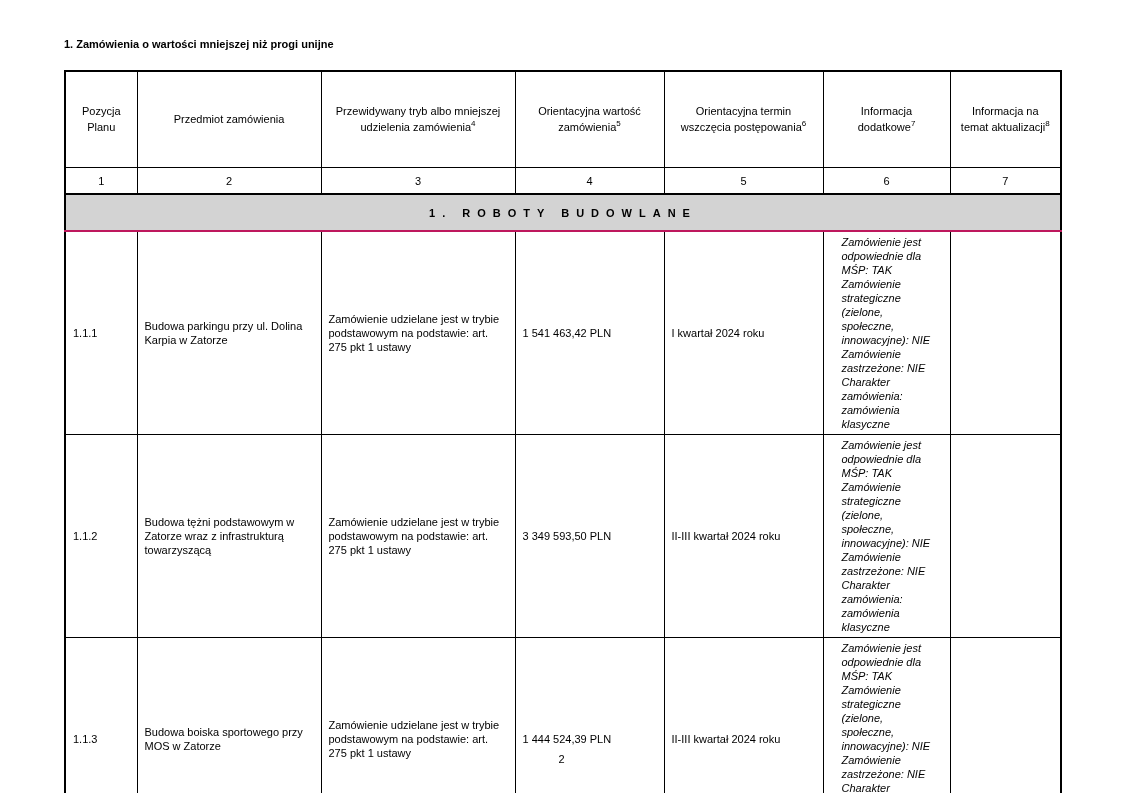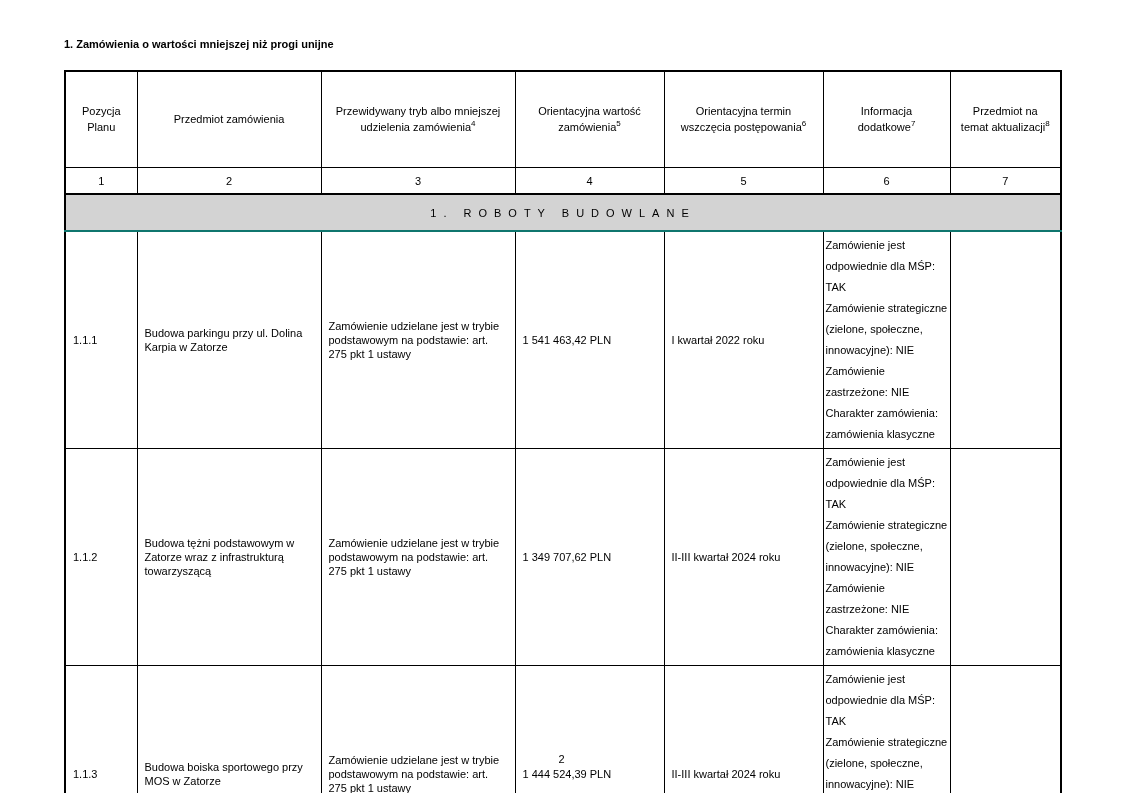--- a/index.html
+++ b/index.html
@@ -58,35 +58,36 @@
     height: 25px;
     text-align: center;
     vertical-align: middle;
     padding: 0;
   }
   tr.section td {
     height: 33px;
     text-align: center;
     vertical-align: middle;
     background: #d3d3d3;
-    font-weight: normal;
+    font-weight: bold;
     letter-spacing: 7px;
     border-top: 2px solid #000000;
-    border-bottom: 2px solid #0f766e;
+    border-bottom: 2px solid #be185d;
   }
   tr.data td {
     vertical-align: middle;
     padding: 3px 7px;
     line-height: 1.3;
   }
   tr.data td.info {
     vertical-align: top;
-    padding: 3px 2px;
-    line-height: 21px;
+    padding: 3px 18px;
+    line-height: 14px;
     white-space: pre-line;
+    font-style: italic;
   }
   tr.data.r1 td { height: 141px; }
   tr.data.r2 td { height: 144px; }
   tr.data.r3 td { height: 146px; }
   .page-num {
     position: absolute;
     left: 0;
     right: 0;
     top: 753px;
     text-align: center;
@@ -112,21 +113,21 @@
     </colgroup>
 
     <tbody>
         <tr class="head">
       <th><span>Pozycja Planu</span><sup></sup></th>
       <th><span>Przedmiot zamówienia</span><sup></sup></th>
       <th><span>Przewidywany tryb albo mniejszej udzielenia zamówienia</span><sup>4</sup></th>
       <th><span>Orientacyjna wartość zamówienia</span><sup>5</sup></th>
       <th><span>Orientacyjna termin wszczęcia postępowania</span><sup>6</sup></th>
       <th><span>Informacja dodatkowe</span><sup>7</sup></th>
-      <th><span>Przedmiot na temat aktualizacji</span><sup>8</sup></th>
+      <th><span>Informacja na temat aktualizacji</span><sup>8</sup></th>
     </tr>
 
     <tr class="nums">
       <td>1</td>
       <td>2</td>
       <td>3</td>
       <td>4</td>
       <td>5</td>
       <td>6</td>
       <td>7</td>
@@ -134,33 +135,33 @@
 
     <tr class="section">
       <td colspan="7">1. ROBOTY BUDOWLANE</td>
     </tr>
 
     <tr class="data r1">
       <td>1.1.1</td>
       <td>Budowa parkingu przy ul. Dolina Karpia w Zatorze</td>
       <td>Zamówienie udzielane jest w trybie podstawowym na podstawie: art. 275 pkt 1 ustawy</td>
       <td>1 541 463,42 PLN</td>
-      <td>I kwartał 2022 roku</td>
+      <td>I kwartał 2024 roku</td>
       <td class="info">Zamówienie jest odpowiednie dla MŚP: TAK
 Zamówienie strategiczne (zielone, społeczne, innowacyjne): NIE
 Zamówienie zastrzeżone: NIE
 Charakter zamówienia: zamówienia klasyczne</td>
       <td></td>
     </tr>
 
     <tr class="data r2">
       <td>1.1.2</td>
       <td>Budowa tężni podstawowym w Zatorze wraz z infrastrukturą towarzyszącą</td>
       <td>Zamówienie udzielane jest w trybie podstawowym na podstawie: art. 275 pkt 1 ustawy</td>
-      <td>1 349 707,62 PLN</td>
+      <td>3 349 593,50 PLN</td>
       <td>II-III kwartał 2024 roku</td>
       <td class="info">Zamówienie jest odpowiednie dla MŚP: TAK
 Zamówienie strategiczne (zielone, społeczne, innowacyjne): NIE
 Zamówienie zastrzeżone: NIE
 Charakter zamówienia: zamówienia klasyczne</td>
       <td></td>
     </tr>
 
     <tr class="data r3">
       <td>1.1.3</td>

